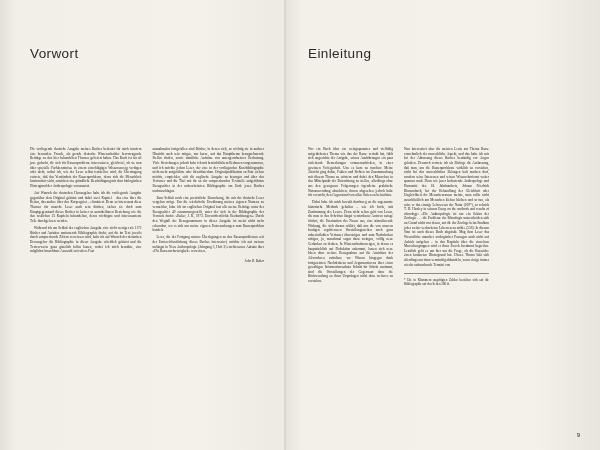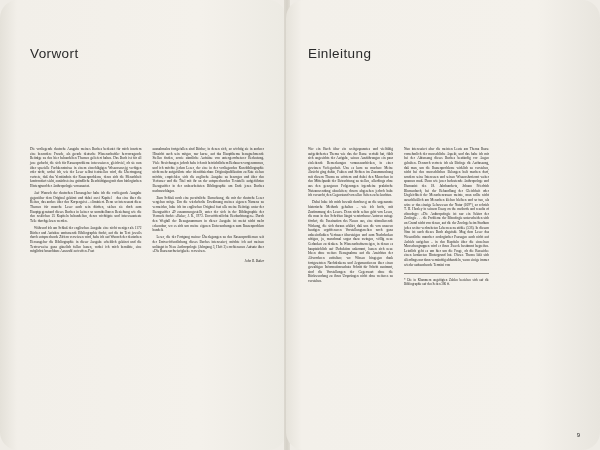--- a/index.html
+++ b/index.html
@@ -18,21 +18,20 @@
     width: 600px;
     height: 450px;
     background: #efece6;
     display: flex;
     box-sizing: border-box;
   }
   .page {
     position: relative;
     box-sizing: border-box;
     height: 450px;
-    border-radius: 18px;
   }
   .page-left {
     width: 286px;
     background: linear-gradient(to right, #e4e1d9 0%, #f2efe9 6%, #f4f1eb 70%, #eceae3 100%);
     padding: 46px 22px 26px 30px;
   }
   .page-right {
     width: 314px;
     background: linear-gradient(to right, #e6e3db 0%, #f3f0ea 5%, #f4f1eb 80%, #e8e5de 100%);
     padding: 46px 24px 26px 22px;

